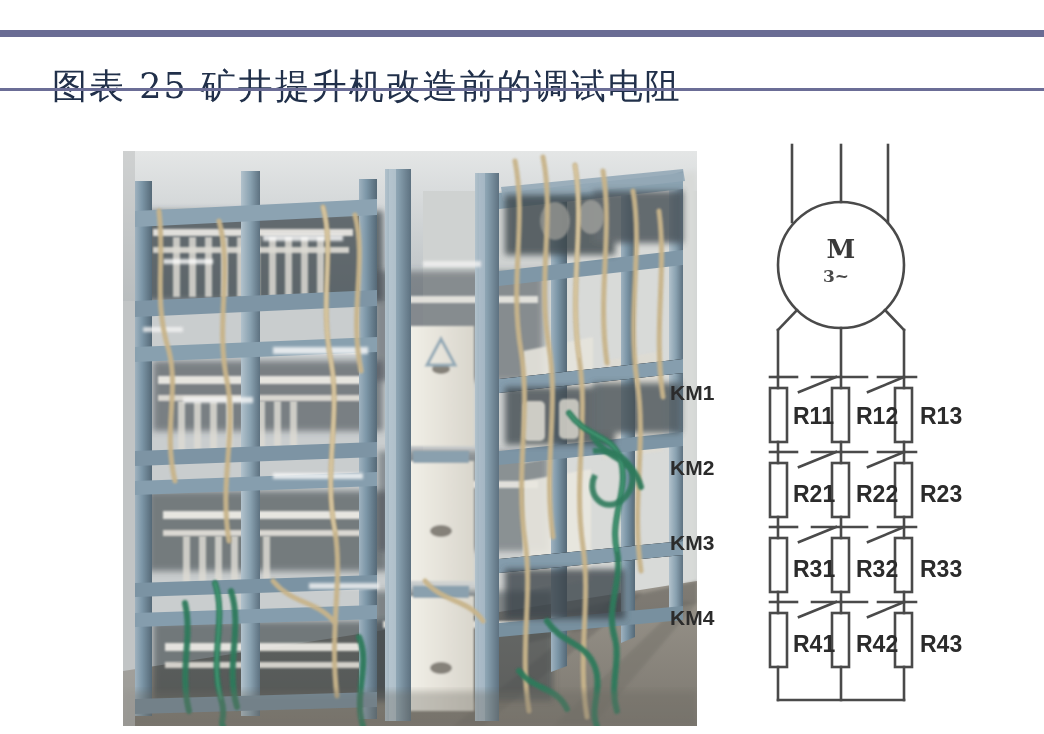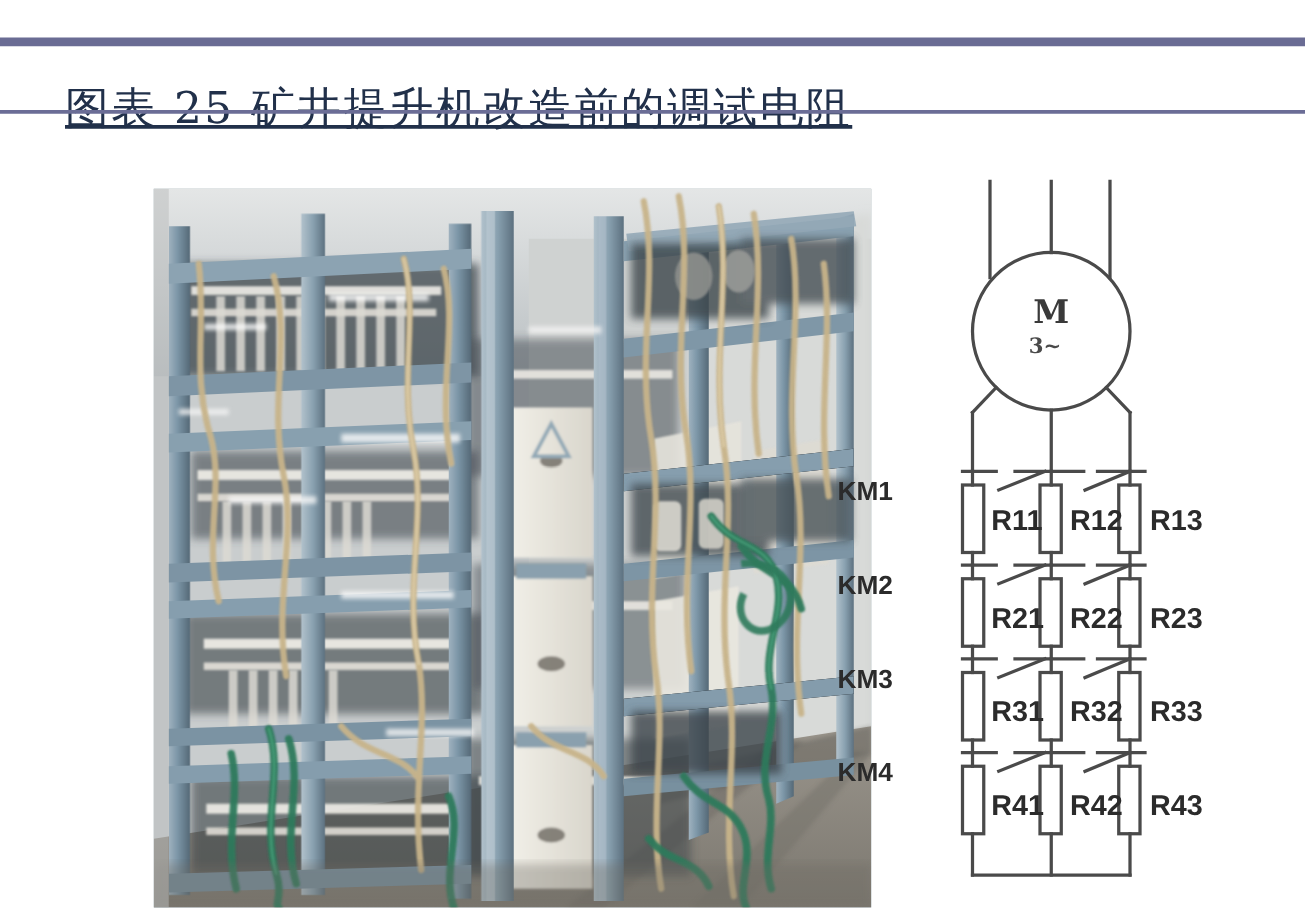--- a/index.html
+++ b/index.html
@@ -22,21 +22,20 @@
   }
   #page-title{
     position:absolute;left:52px;top:38px;width:960px;height:50px;
     display:flex;align-items:center;
     font-family:"DejaVu Serif","Liberation Serif",serif;
     font-size:35px;
     font-weight:500;
     letter-spacing:2px;
     color:#21304a;
     white-space:nowrap;
-    text-decoration:underline;
   }
   
   #photo-figure{
     position:absolute;left:83px;top:135px;width:574px;height:575px;
     overflow:hidden;
     background:#8d969c;
   }
   #photo-figure svg{display:block;}
   
   #circuit-diagram{

